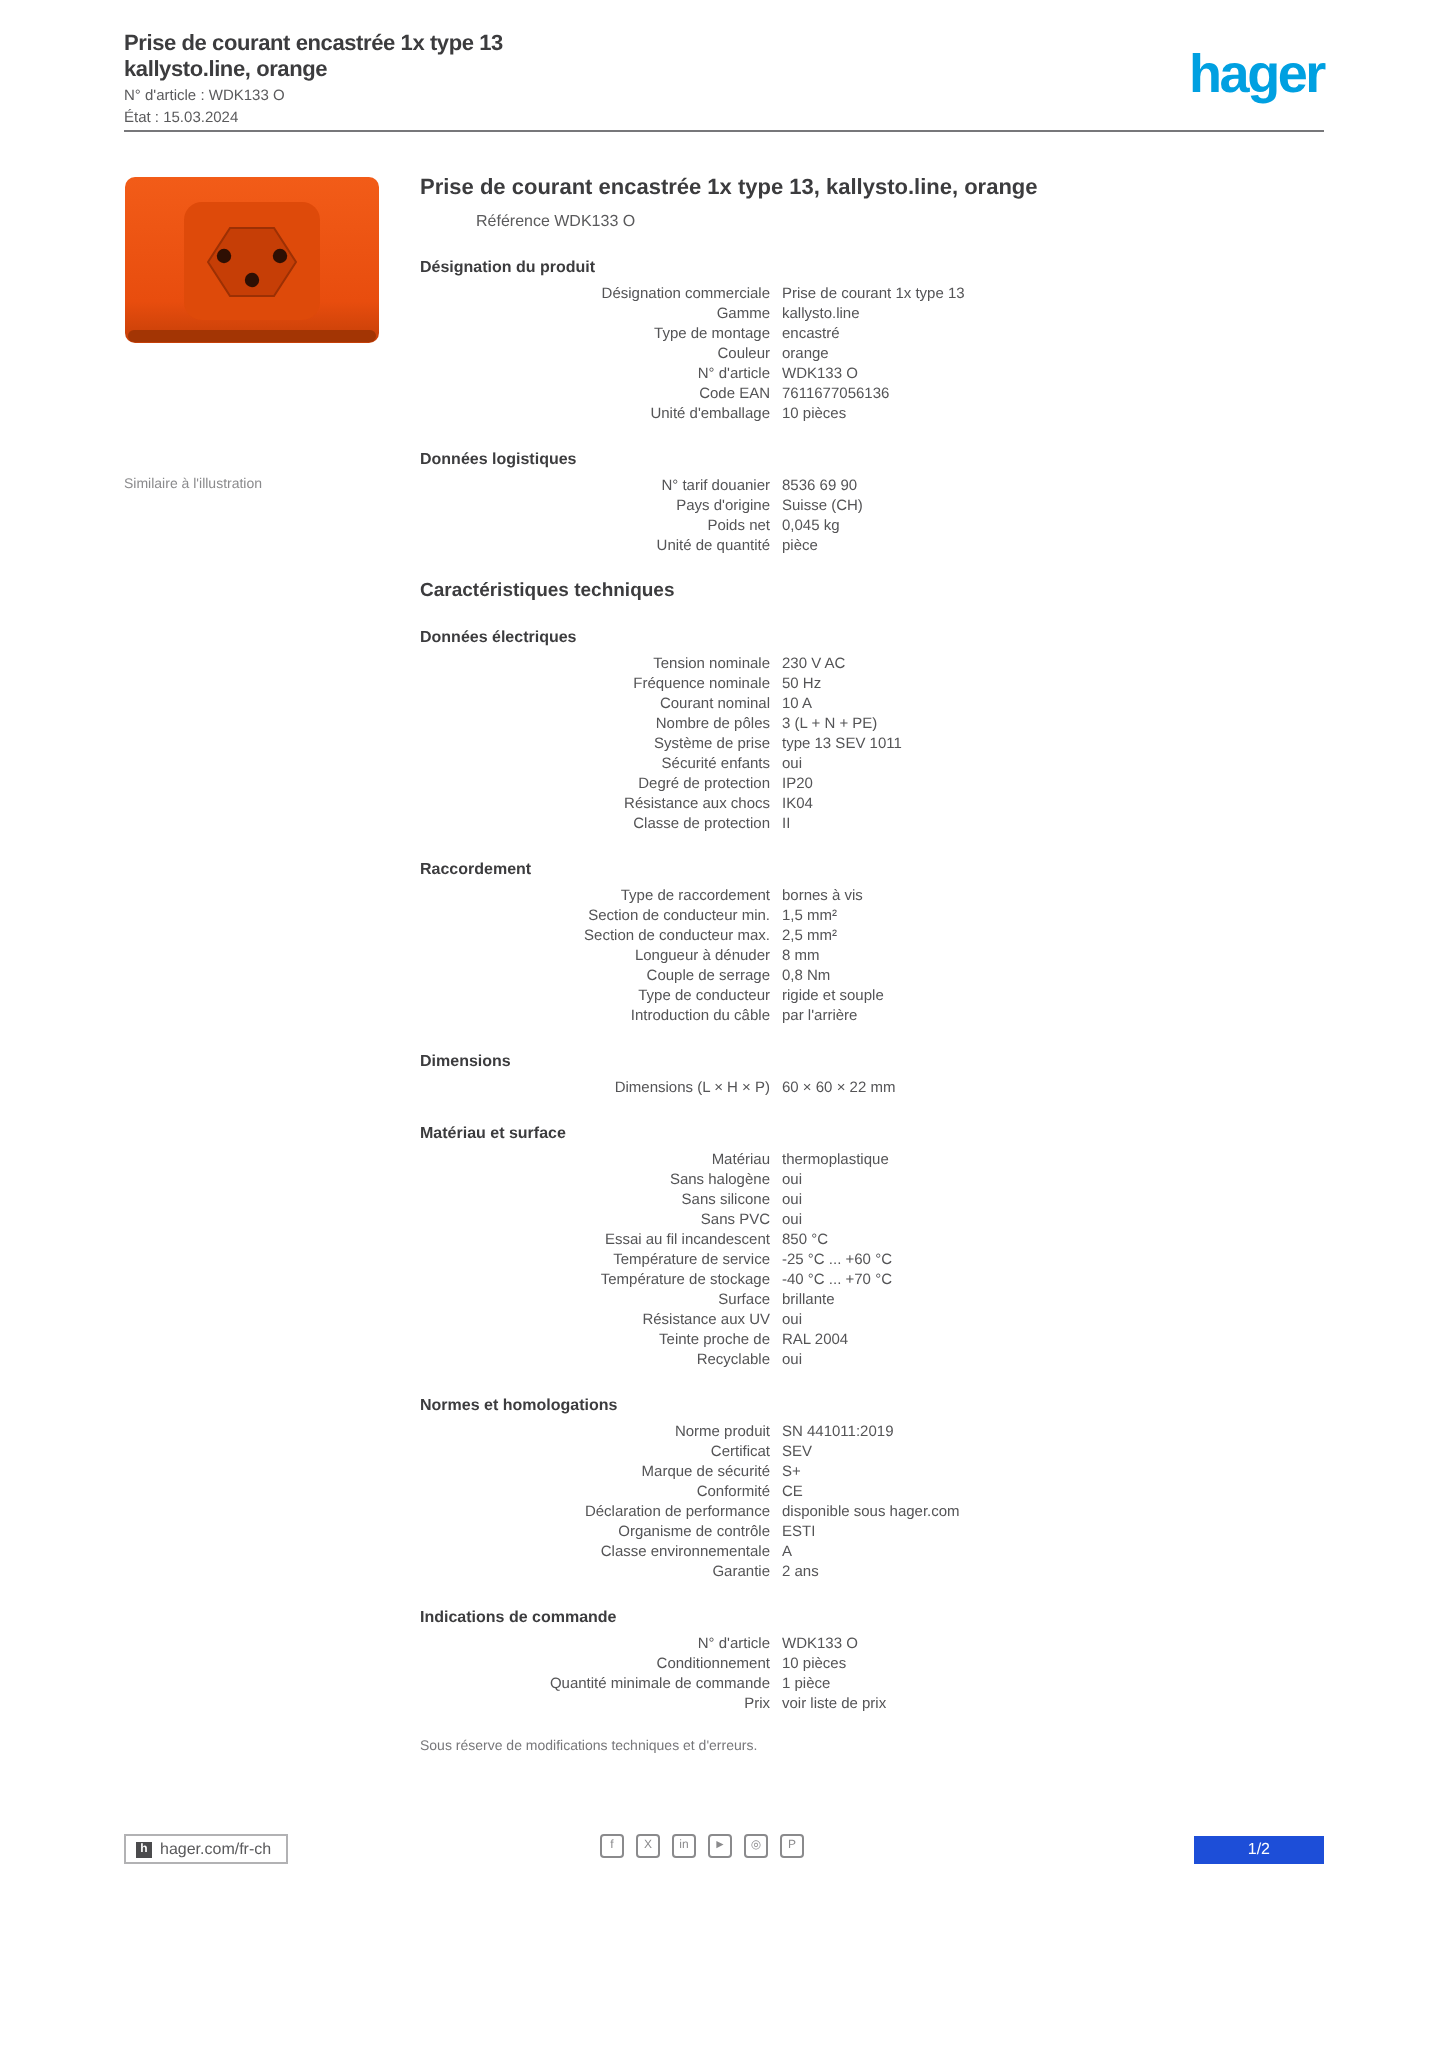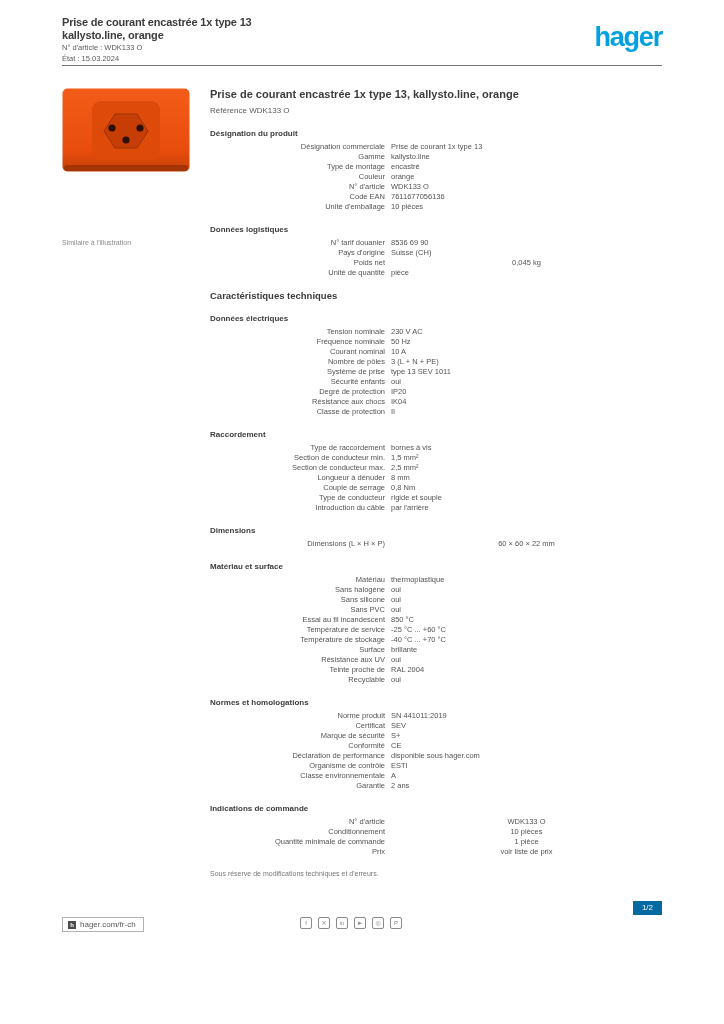--- a/index.html
+++ b/index.html
@@ -17,44 +17,44 @@
     color:#00a0e1;letter-spacing:-1.2px;line-height:27px;
   }
   .rule{position:absolute;left:62px;width:600px;top:65px;border-top:1px solid #77777a;}
   
   .main{position:absolute;left:62px;top:88px;width:600px;display:flex;}
   .left{width:148px;flex:none;}
   .imgbox{width:128px;height:86px;}
   .caption{margin-top:64px;font-size:7px;color:#8a8a8c;line-height:9px;}
   .right{flex:1;min-width:0;}
   .p-title{font-size:11px;font-weight:bold;color:#3c3c3e;line-height:13px;}
-  .p-sub{font-size:8px;color:#5a5a5c;margin-top:5px;line-height:10px;}
+  .p-sub{font-size:8px;color:#5a5a5c;margin-top:5px;line-height:10px;margin-left:28px;}
   .sec-title{font-size:8px;font-weight:bold;color:#3c3c3e;margin:13px 0 3px;line-height:10px;}
   .section.major > .sec-title{font-size:9.5px;}
   .spec-row{display:flex;font-size:7.5px;line-height:10px;color:#545456;}
   .spec-label{width:175px;flex:none;padding-right:6px;text-align:right;}
   .spec-value{flex:1;min-width:0;}
-  .spec-value.right{text-align:center;}
+  .spec-value.right{text-align:left;}
   .note{font-size:7px;color:#77777a;margin-top:12px;line-height:9px;}
   
   .footer{position:absolute;left:62px;width:600px;bottom:6px;height:20px;}
   .urlbox{
     position:absolute;left:0;bottom:0;border:1px solid #b2b2b4;background:#fff;
     padding:2px 7px 2px 5px;font-size:8px;color:#5a5a5c;display:flex;align-items:flex-end;gap:4px;
   }
   .urlcube{width:8px;height:8px;background:#4b4b4d;color:#fff;font-size:6px;line-height:8px;
     text-align:center;font-weight:bold;display:inline-block;}
   .social{position:absolute;left:238px;bottom:3px;display:flex;gap:6px;align-items:center;}
   .sicon{
     width:10px;height:10px;border:1px solid #8a8a8c;border-radius:2px;font-size:6px;
     line-height:10px;text-align:center;color:#8a8a8c;display:inline-block;background:#fff;
   }
   .pagebox{
-    position:absolute;right:0;bottom:17px;background:#0369a1;color:#fff;
-    font-size:8px;line-height:10px;padding:2px 9px;
+    position:absolute;right:0;bottom:0;background:#1d4ed8;color:#fff;
+    font-size:8px;line-height:10px;padding:2px 27px;
   }
 </style>
 </head>
 <body>
 
 <div class="page">
 
   <div class="header">
     <div class="h-title">Prise de courant encastrée 1x type 13</div>
     <div class="h-title">kallysto.line, orange</div>

